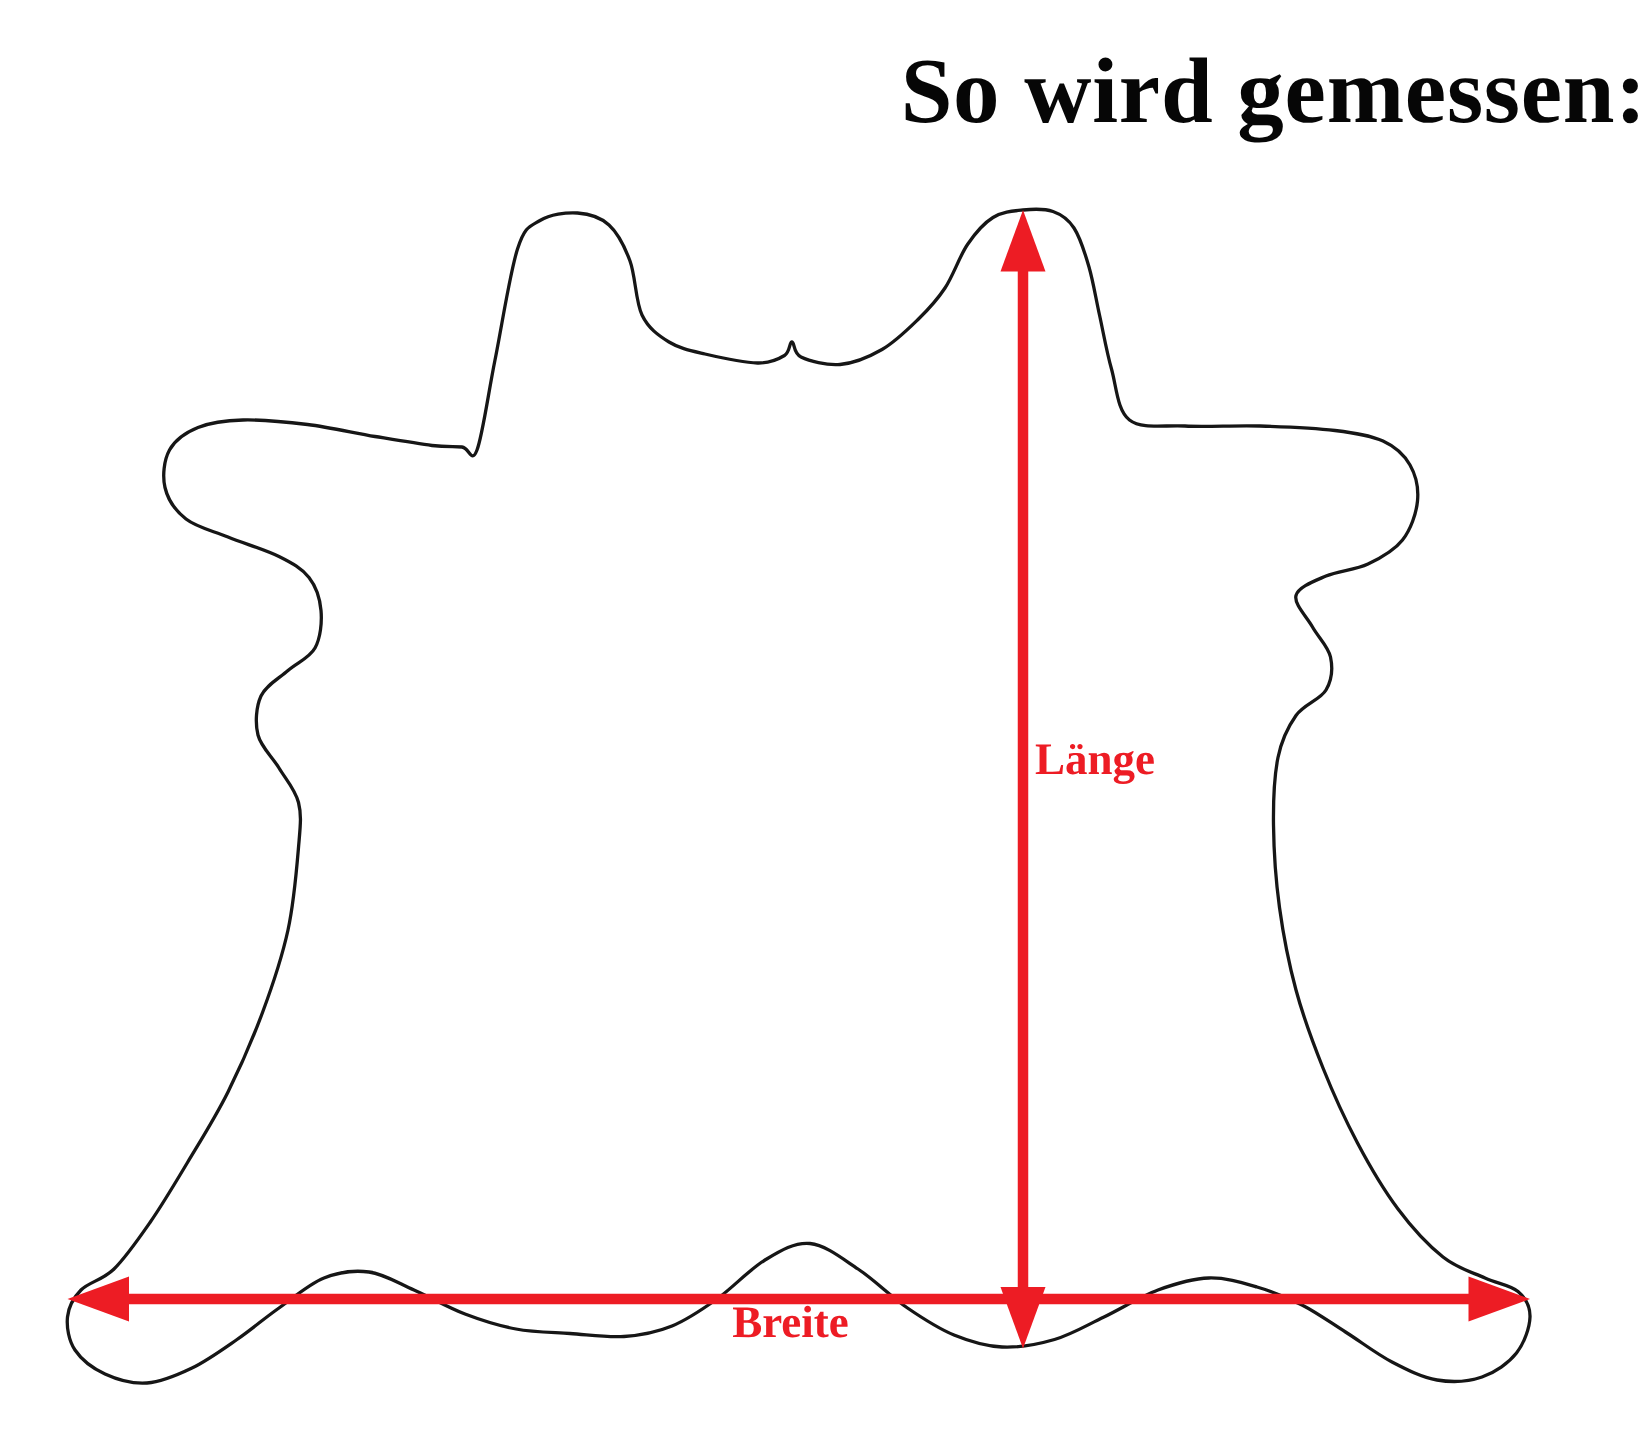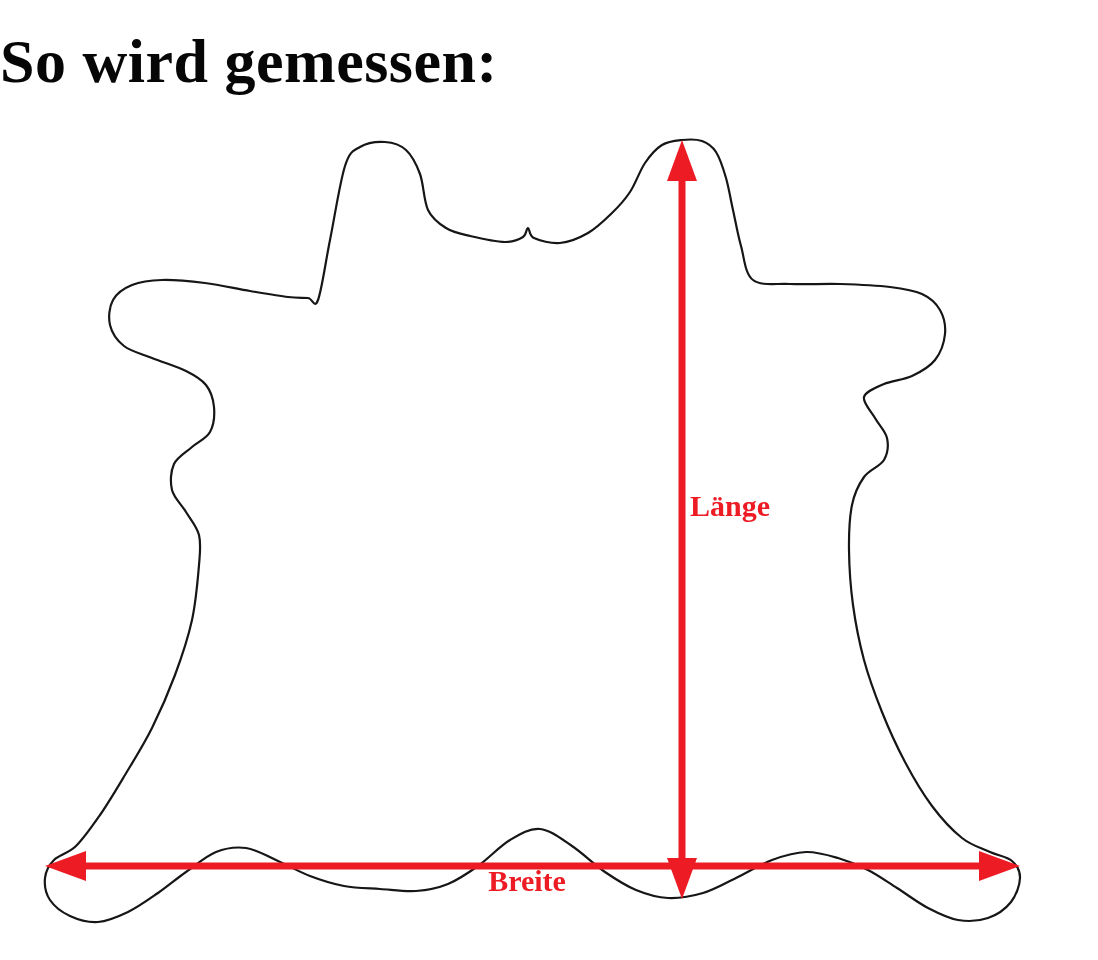--- a/index.html
+++ b/index.html
@@ -14,21 +14,21 @@
     background: #ffffff;
     overflow: hidden;
     font-family: "Liberation Serif", serif;
   }
   .title {
     position: absolute;
     top: 26px;
     left: 0;
     width: 100%;
     margin: 0;
-    text-align: left;
+    text-align: right;
     font-family: "Liberation Serif", serif;
     font-weight: bold;
     font-size: 62px;
     color: #060606;
     letter-spacing: 0.5px;
   }
   .drawing {
     position: absolute;
     left: 0;
     top: 0;

